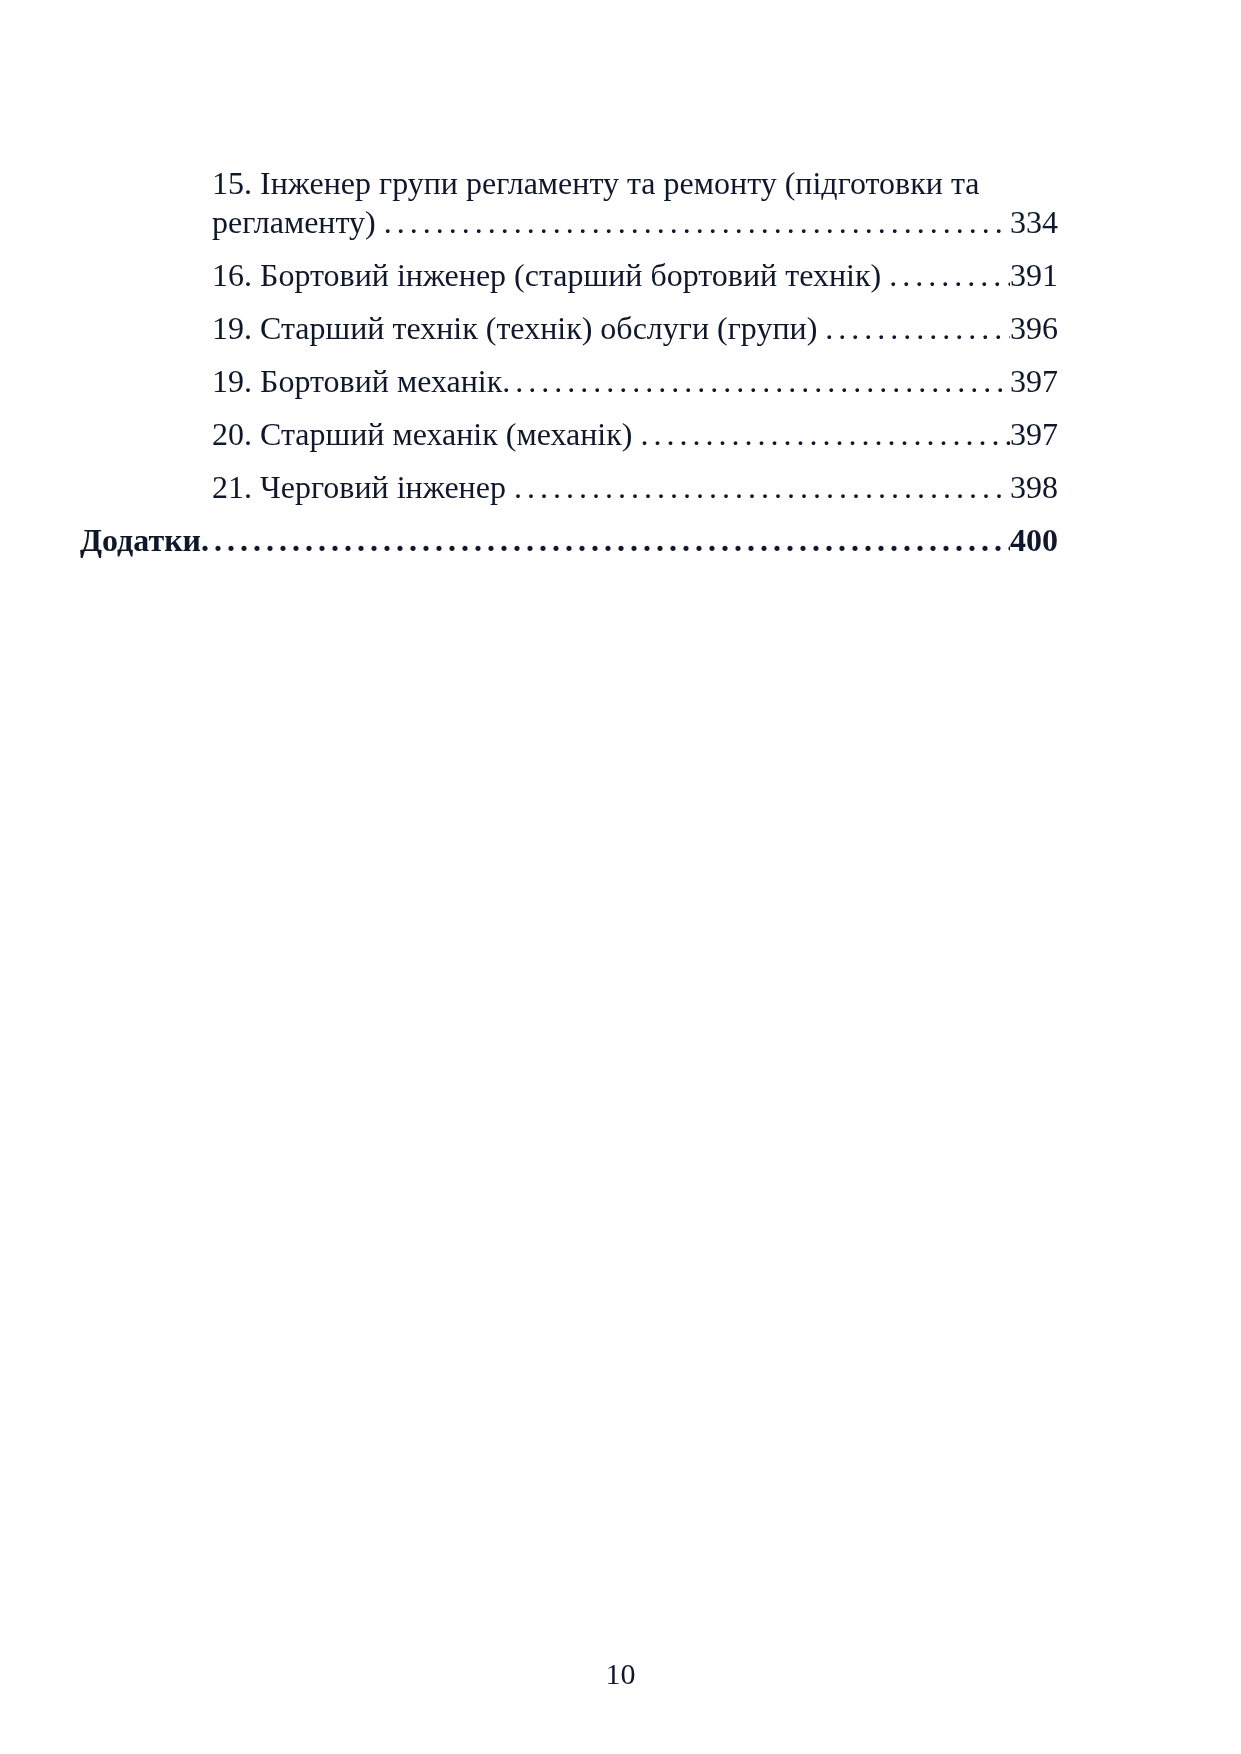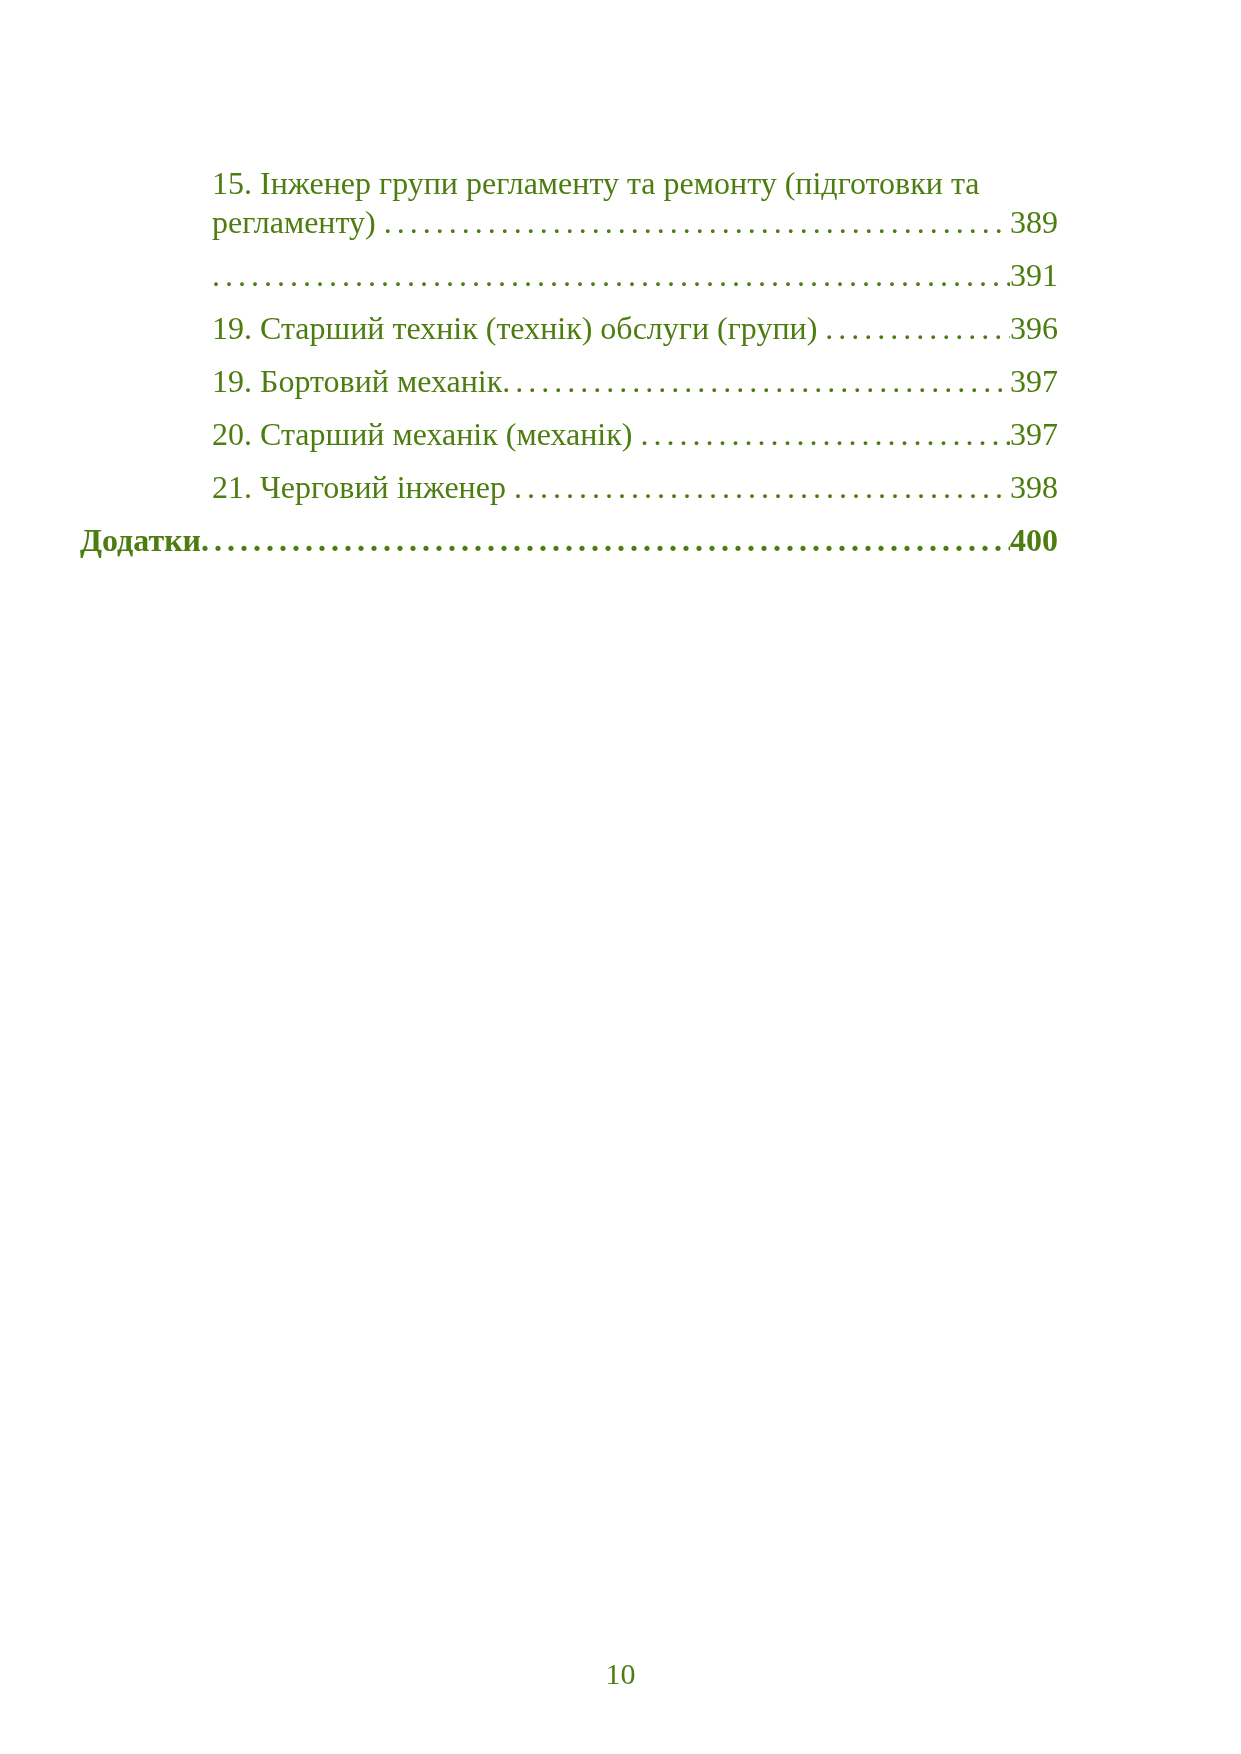--- a/index.html
+++ b/index.html
@@ -2,21 +2,21 @@
 <html><head>
 <meta charset="utf-8">
 <style>
   * { margin: 0; padding: 0; box-sizing: border-box; }
   html, body { background: #ffffff; }
   .page {
     position: relative;
     width: 1241px;
     height: 1754px;
     background: #ffffff;
-    color: #4d7c0f;
+    color: #0f172a;
     font-family: "Liberation Serif", "DejaVu Serif", serif;
     font-size: 32px;
     line-height: 39px;
     overflow: hidden;
   }
   .toc {
     position: absolute;
     top: 164px;
     left: 0;
     right: 0;
@@ -56,27 +56,28 @@
 
 <div class="page">
 
   <div class="toc">
 
       <div class="toc-entry">
         <div class="pre-line">15. Інженер групи регламенту та ремонту (підготовки та</div>
         <div class="leader-row">
           <span class="label">регламенту) </span>
           <span class="dots"></span>
-          <span class="pg">389</span>
+          <span class="pg">334</span>
         </div>
       </div>
 
       <div class="toc-entry">
 
         <div class="leader-row">
+          <span class="label">16. Бортовий інженер (старший бортовий технік) </span>
           <span class="dots"></span>
           <span class="pg">391</span>
         </div>
       </div>
 
 
       <div class="toc-entry">
 
         <div class="leader-row">
           <span class="label">19. Старший технік (технік) обслуги (групи) </span>

